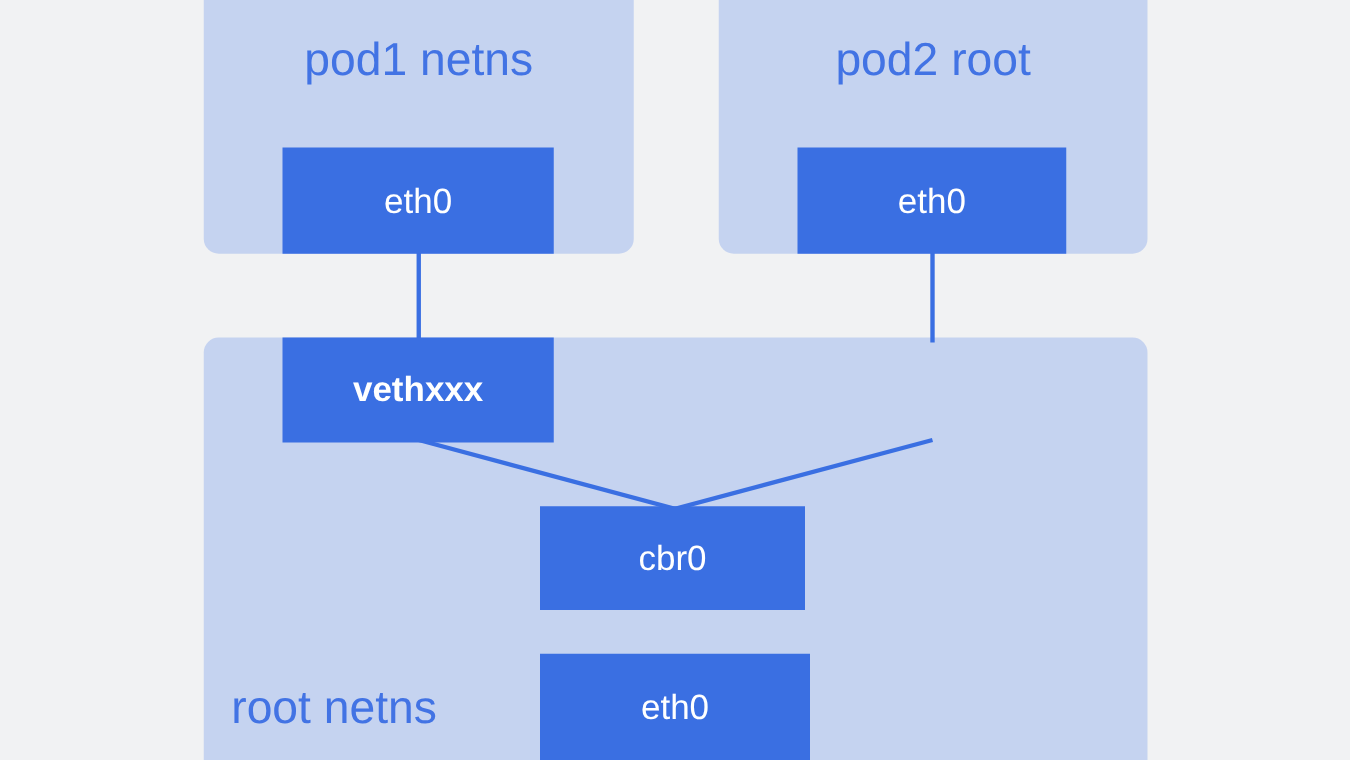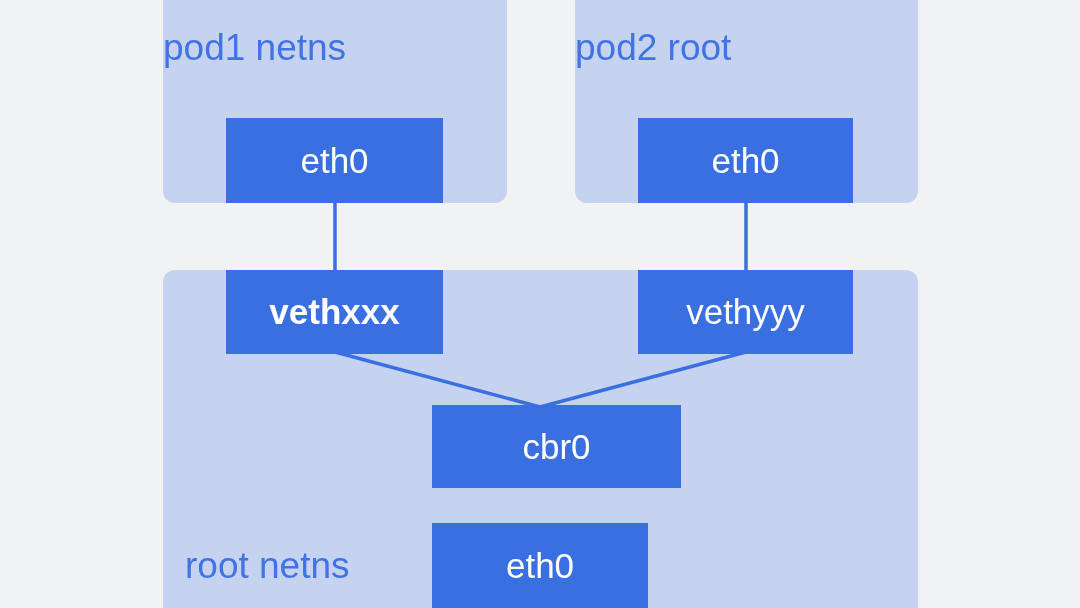--- a/index.html
+++ b/index.html
@@ -25,48 +25,48 @@
     background:var(--container-blue);
     border-radius:12px;
   }
   #pod1-container{left:163px;top:-24px;width:344px;height:227px;}
   #pod2-container{left:575px;top:-24px;width:343px;height:227px;}
   #root-container{left:163px;top:270px;width:755px;height:370px;}
   .container-title{
     color:var(--title-blue);
     font-size:37px;
     line-height:44px;
-    text-align:left;
+    text-align:center;
     margin-top:50px; 
   }
   .root-title{
     position:absolute;
     left:22px;top:274px;
     margin:0;
     text-align:left;
   }
   .edges{
     position:absolute;left:0;top:0;
     width:1080px;height:608px;
     display:block;
   }
   .node{
     position:absolute;
     background:var(--node-blue);
     color:var(--node-text);
     display:flex;
     align-items:center;
     justify-content:center;
-    font-size:35px;
+    font-size:28px;
   }
   #node-pod1-eth0{left:226px;top:118px;width:217px;height:85px;}
   #node-pod2-eth0{left:638px;top:118px;width:215px;height:85px;}
   #node-vethxxx  {left:226px;top:270px;width:217px;height:84px;font-weight:bold;}
   #node-vethyyy  {left:638px;top:270px;width:215px;height:84px;}
-  #node-cbr0     {left:432px;top:405px;width:249px;height:83px;}
+  #node-cbr0     {left:432px;top:405px;width:212px;height:83px;}
   #node-root-eth0{left:432px;top:523px;width:216px;height:85px;}
 </style>
 </head>
 <body>
 
 <div class="stage">
 
   <div class="netns-container" id="pod1-container">
     <div class="container-title">pod1 netns</div>
   </div>
@@ -91,23 +91,20 @@
   </div>
 
   <div class="node" id="node-pod2-eth0">
     <span>eth0</span>
   </div>
 
   <div class="node" id="node-vethxxx">
     <span>vethxxx</span>
   </div>
 
-  <div class="node" id="node-vethyyy">
-    <span>vethyyy</span>
-  </div>
 
   <div class="node" id="node-cbr0">
     <span>cbr0</span>
   </div>
 
   <div class="node" id="node-root-eth0">
     <span>eth0</span>
   </div>
 
 </div>

